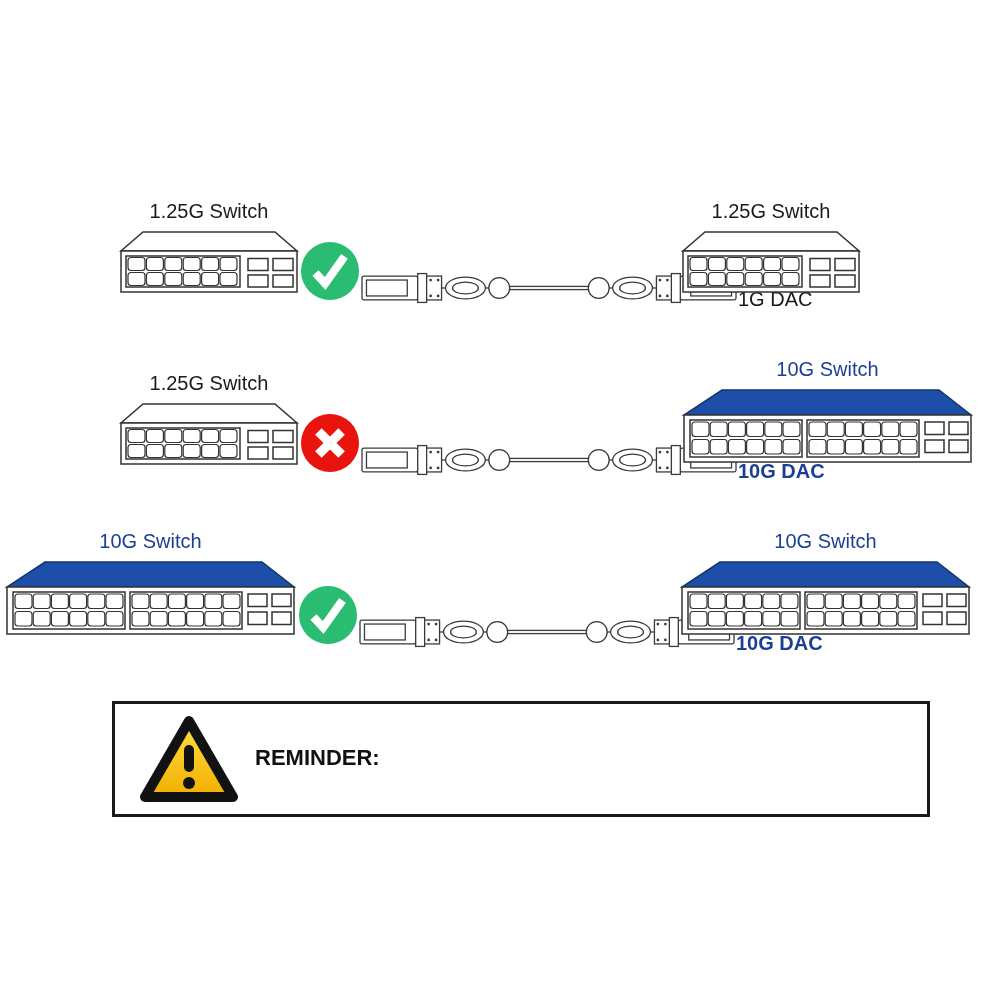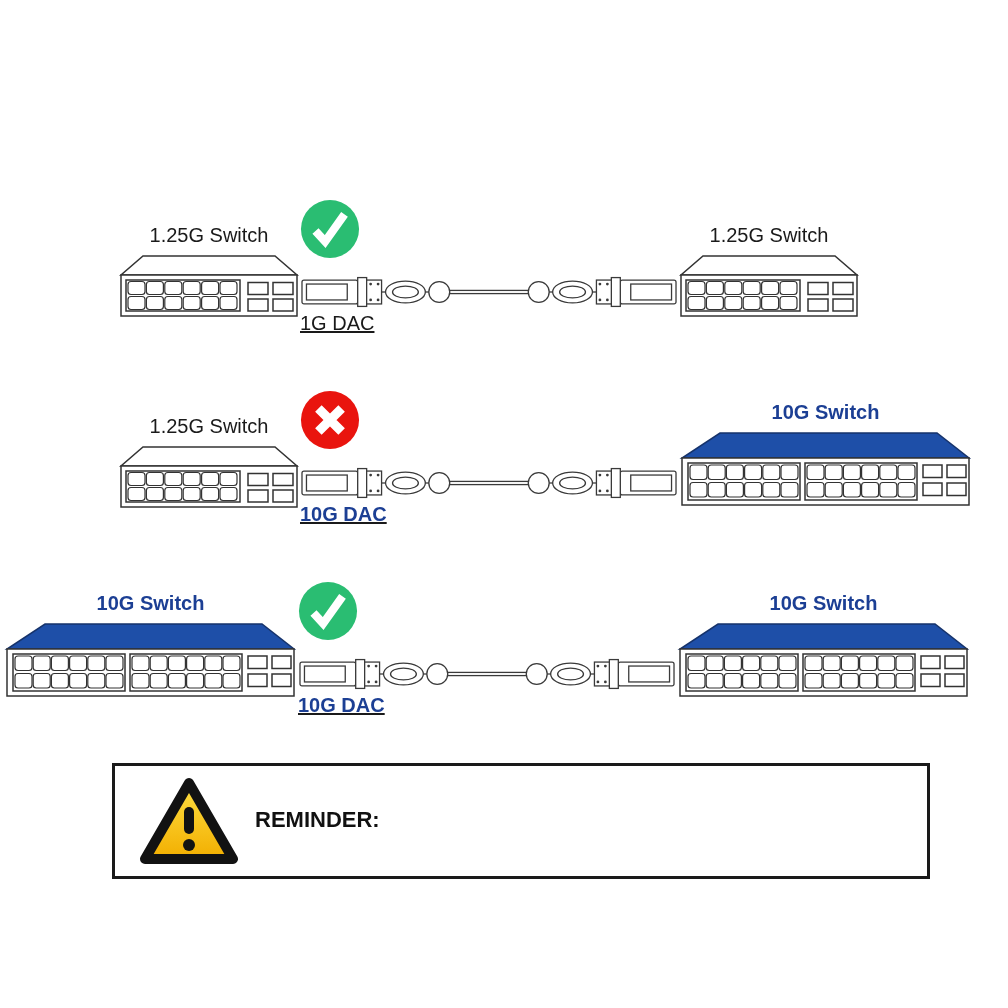--- a/index.html
+++ b/index.html
@@ -4,23 +4,23 @@
 <style>
   html,body{margin:0;padding:0;background:#fff;}
   body{width:1008px;height:1008px;overflow:hidden;font-family:"Liberation Sans",sans-serif;color:#1a1a1a;}
   .stage{width:856px;box-sizing:border-box;padding-top:199px;}
   .row{display:flex;justify-content:space-between;align-items:flex-end;margin-bottom:62px;}
   .row-1{padding:0 126px 0 118px;}
   .row-2{padding:0 18px 0 118px;}
   .row-3{padding:0 13px 0 3px;}
   figure.switch{margin:0;display:flex;flex-direction:column;align-items:center;}
   .sw-label{font-size:20px;line-height:24px;color:#1a1a1a;margin-bottom:6px;text-align:center;white-space:nowrap;}
-  .sw-label[data-variant="10g"]{color:var(--label-navy);font-weight:700;margin-top:19px;}
+  .sw-label[data-variant="10g"]{color:var(--label-navy);font-weight:400;}
   .sw-art{line-height:0;}
-  .center{display:flex;flex-direction:column;align-items:flex-start;width:380px;margin-bottom:-16px;text-decoration:underline;}
+  .center{display:flex;flex-direction:row;align-items:flex-end;width:380px;margin-bottom:-16px;}
   .status{width:60px;height:60px;margin-bottom:10px;line-height:0;}
   .cable-art{line-height:0;}
   .cable-label{font-size:20px;line-height:24px;margin-top:-4px;white-space:nowrap;}
   .cable-label[data-variant="10g"]{color:var(--label-navy);font-weight:700;}
   
   .swsvg polygon,.swsvg rect{fill:#fff;stroke:#333;stroke-width:1.5;}
   .swsvg .pt{stroke-width:1.2;}
   .sw10g .top{fill:var(--brand-blue);stroke:#16336b;}
   .cablesvg rect,.cablesvg circle,.cablesvg ellipse,.cablesvg line{fill:#fff;stroke:#3a3a3a;stroke-width:1.3;}
   .cablesvg .dot{fill:#3a3a3a;stroke:none;}

